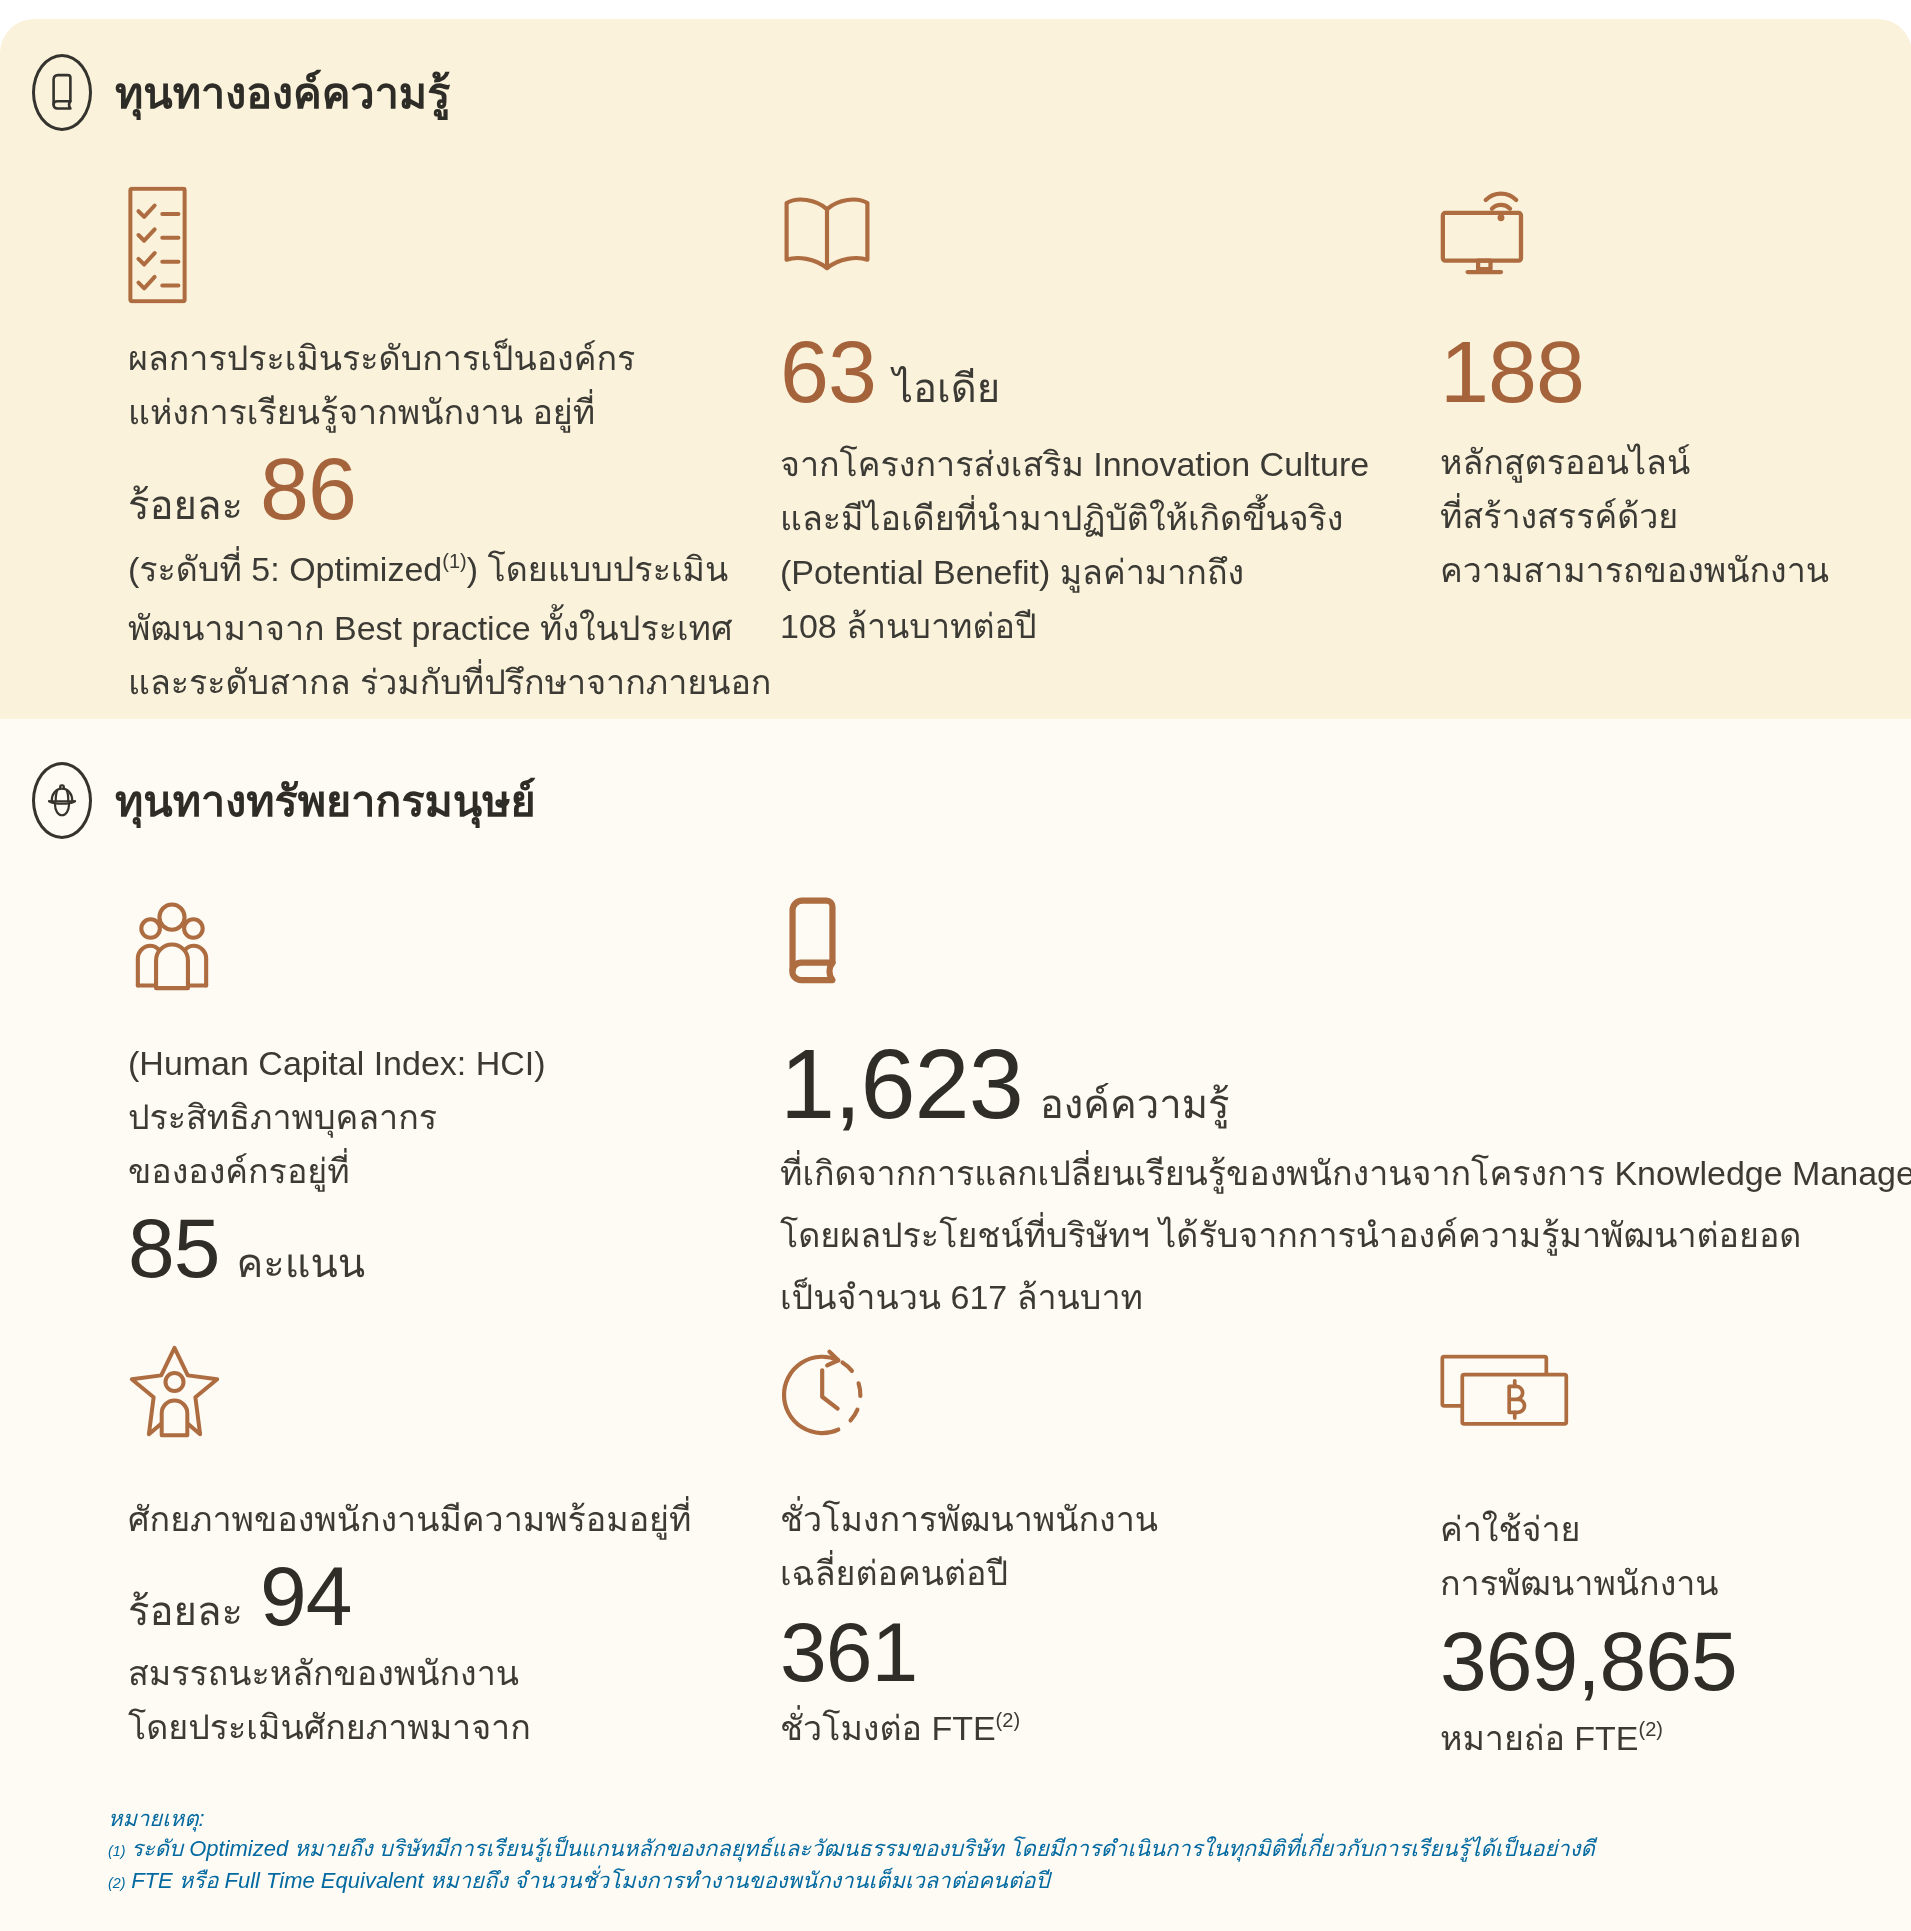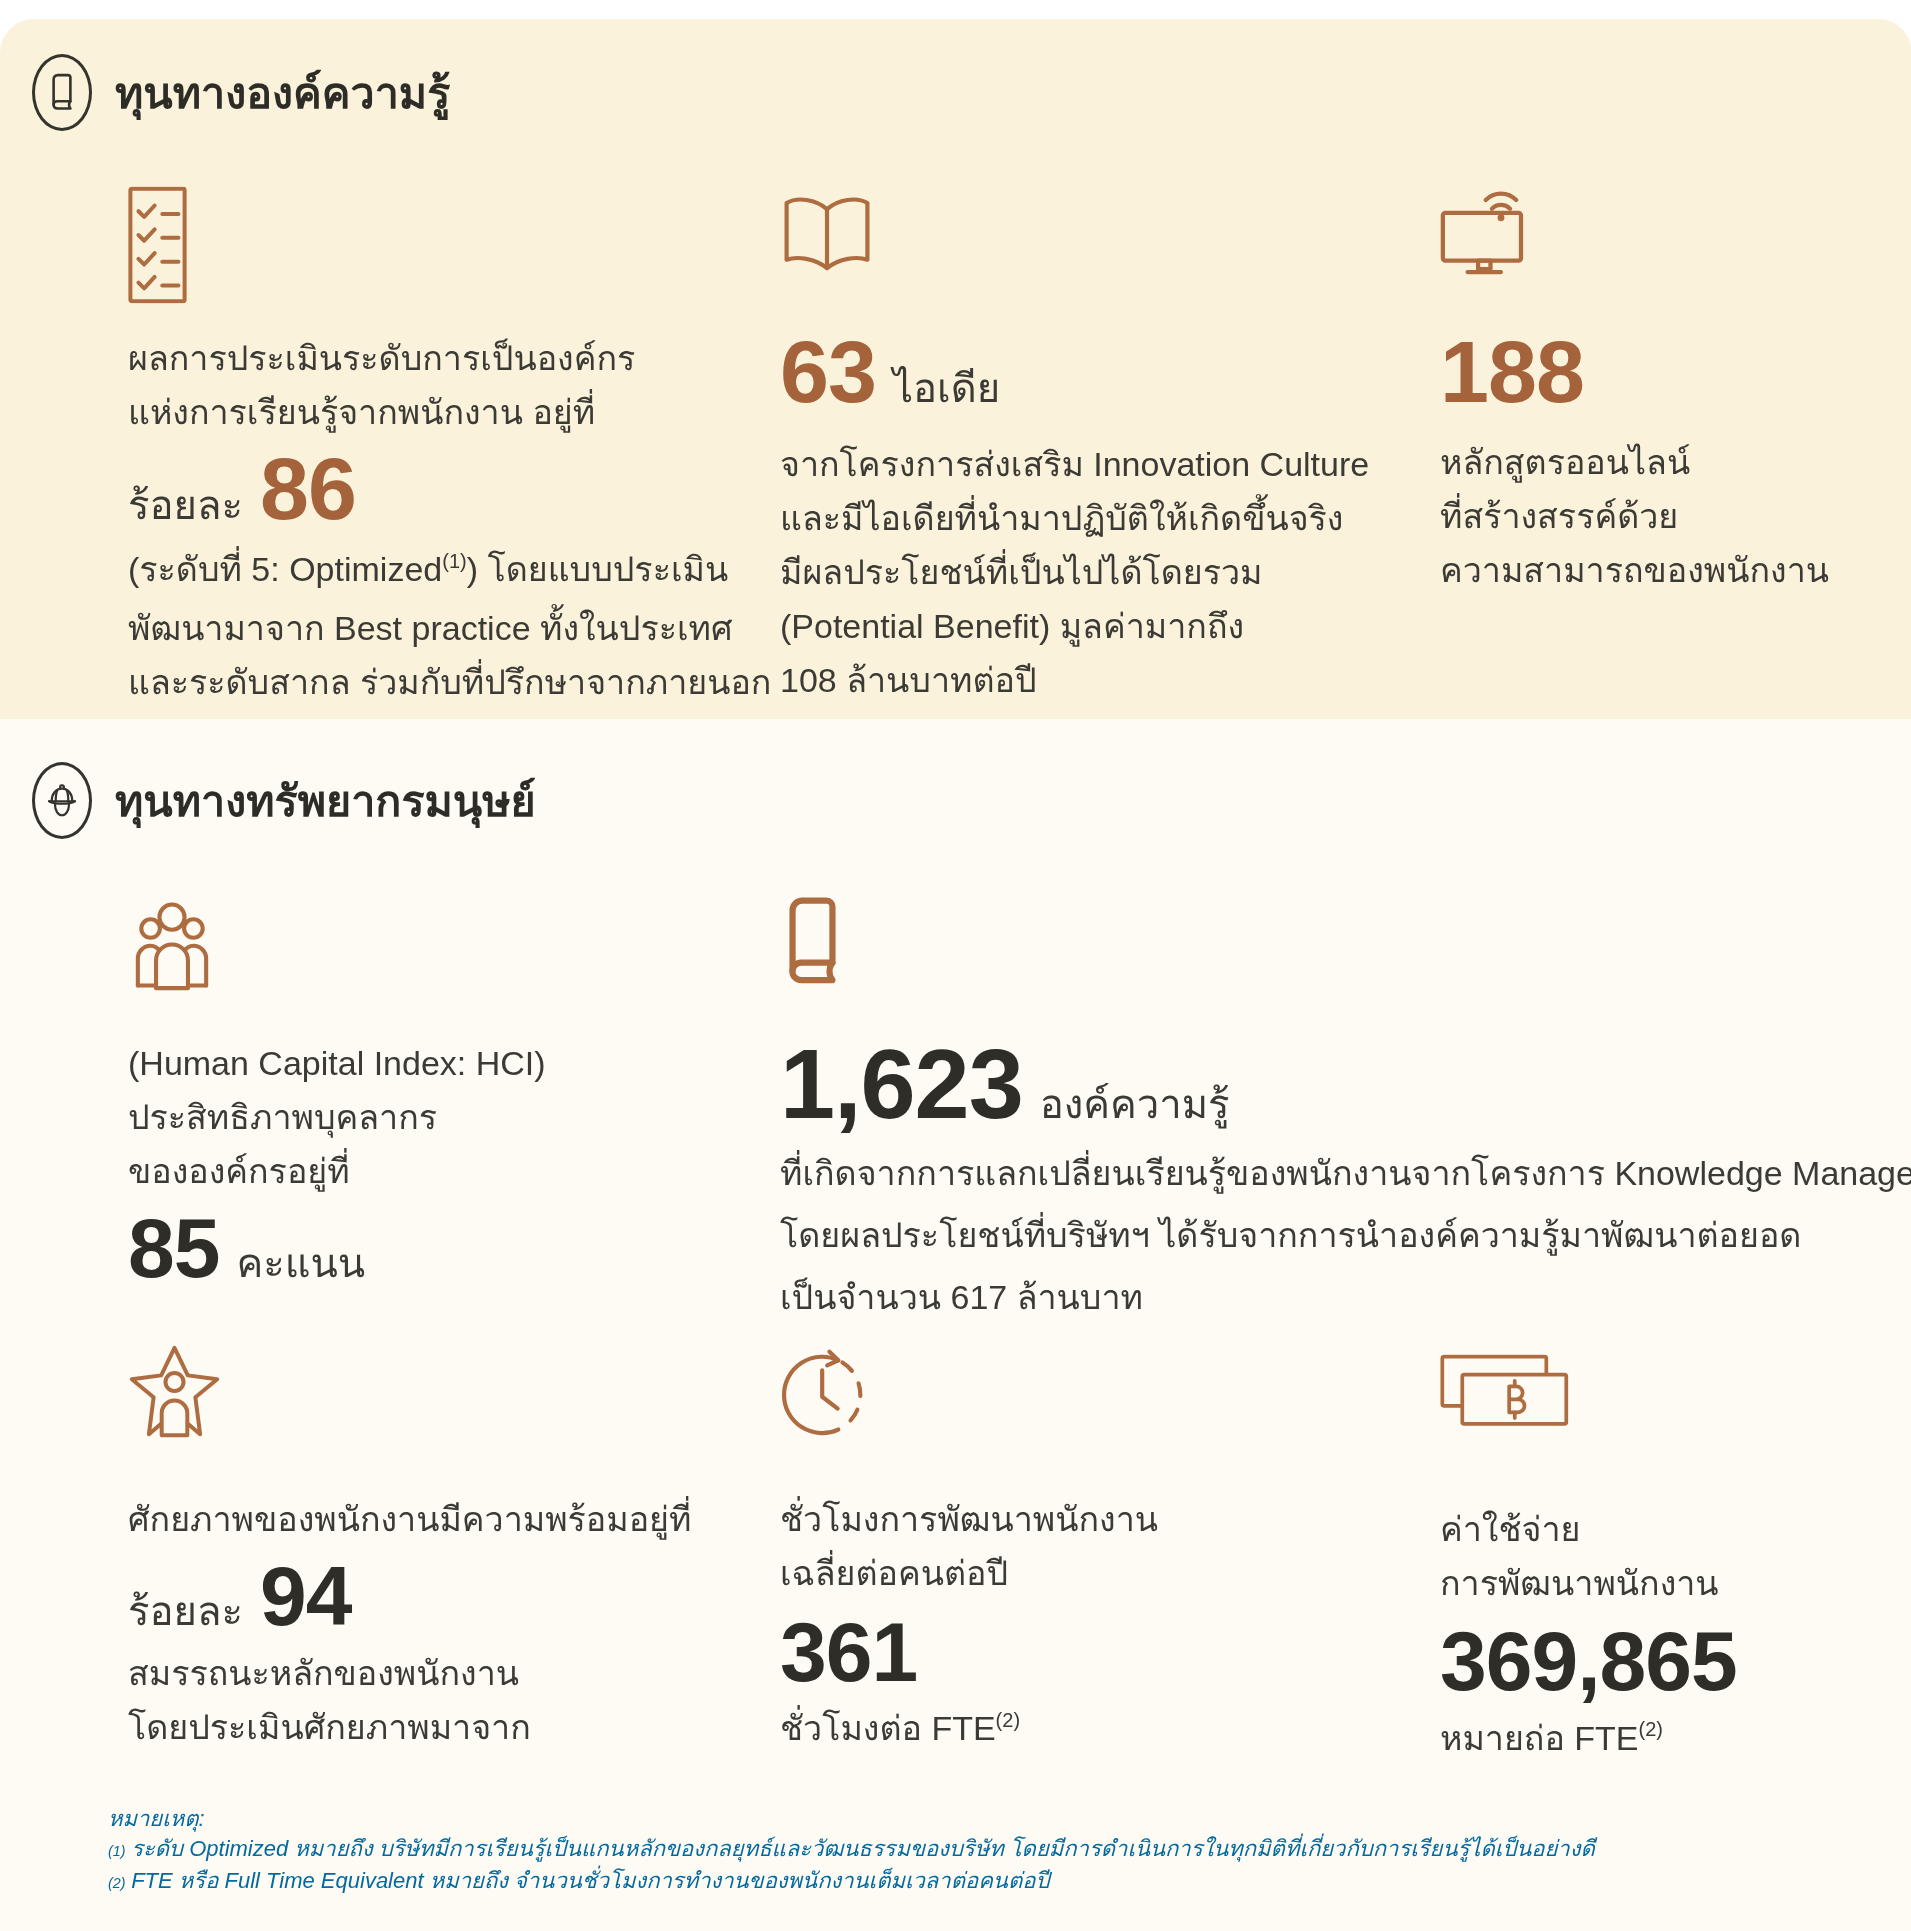--- a/index.html
+++ b/index.html
@@ -23,21 +23,21 @@
     display:flex;align-items:center;justify-content:center;flex:none;color:#34332D;
   }
   .sec-title{font-size:43px;font-weight:700;color:#2D2C27;margin-left:23px;white-space:nowrap;}
   .cols{display:grid;}
   .cols-k{grid-template-columns:652px 660px 1fr;margin-left:96px;margin-top:55px;}
   .cols-h1{grid-template-columns:652px 1fr;margin-left:96px;margin-top:54px;}
   .cols-h2{grid-template-columns:652px 660px 1fr;margin-left:96px;margin-top:16.3px;}
   .ic{color:#AE6C41;}
   .line{font-size:34px;line-height:54px;color:#3B3A35;white-space:nowrap;}
   .h-c2 .line{line-height:62px;}
-  .num{font-weight:700;line-height:1;letter-spacing:-1px;}
+  .num{font-weight:400;line-height:1;letter-spacing:-1px;}
   .k-num{font-size:88px;color:#A5633B;}
   .h-num{font-size:84px;color:#2E2D28;}
   .h-num-big{font-size:99px;}
   .pfx,.unit{font-size:40px;color:#3B3A35;white-space:nowrap;}
   .num-row{display:flex;align-items:baseline;gap:17px;}
   .sup{font-size:20px;position:relative;top:-13.4px;}
   
   .k-c1 .ic{height:118px;margin-bottom:27px;}
   .k-c1 .num-row{margin-top:5.7px;margin-bottom:5.7px;}
   .k-c2 .ic{height:96px;padding-top:4.8px;box-sizing:border-box;margin-bottom:46px;}
@@ -184,21 +184,20 @@
               <use href="#i-openbook"></use>
             </svg>
         </div>
         <div class="num-row">
           <span class="num k-num">63</span>
           <span class="unit">ไอเดีย</span>
         </div>
         <div class="lines">
           <div class="line">จากโครงการส่งเสริม Innovation Culture</div>
           <div class="line">และมีไอเดียที่นำมาปฏิบัติให้เกิดขึ้นจริง</div>
-          <div class="line">มีผลประโยชน์ที่เป็นไปได้โดยรวม</div>
           <div class="line">(Potential Benefit) มูลค่ามากถึง</div>
           <div class="line">108 ล้านบาทต่อปี</div>
         </div>
       </div>
 
       <div class="k-c3">
         <div class="ic">
           <svg width="101" height="92" viewBox="0 0 106 96">
               <use href="#i-monitor"></use>
             </svg>

